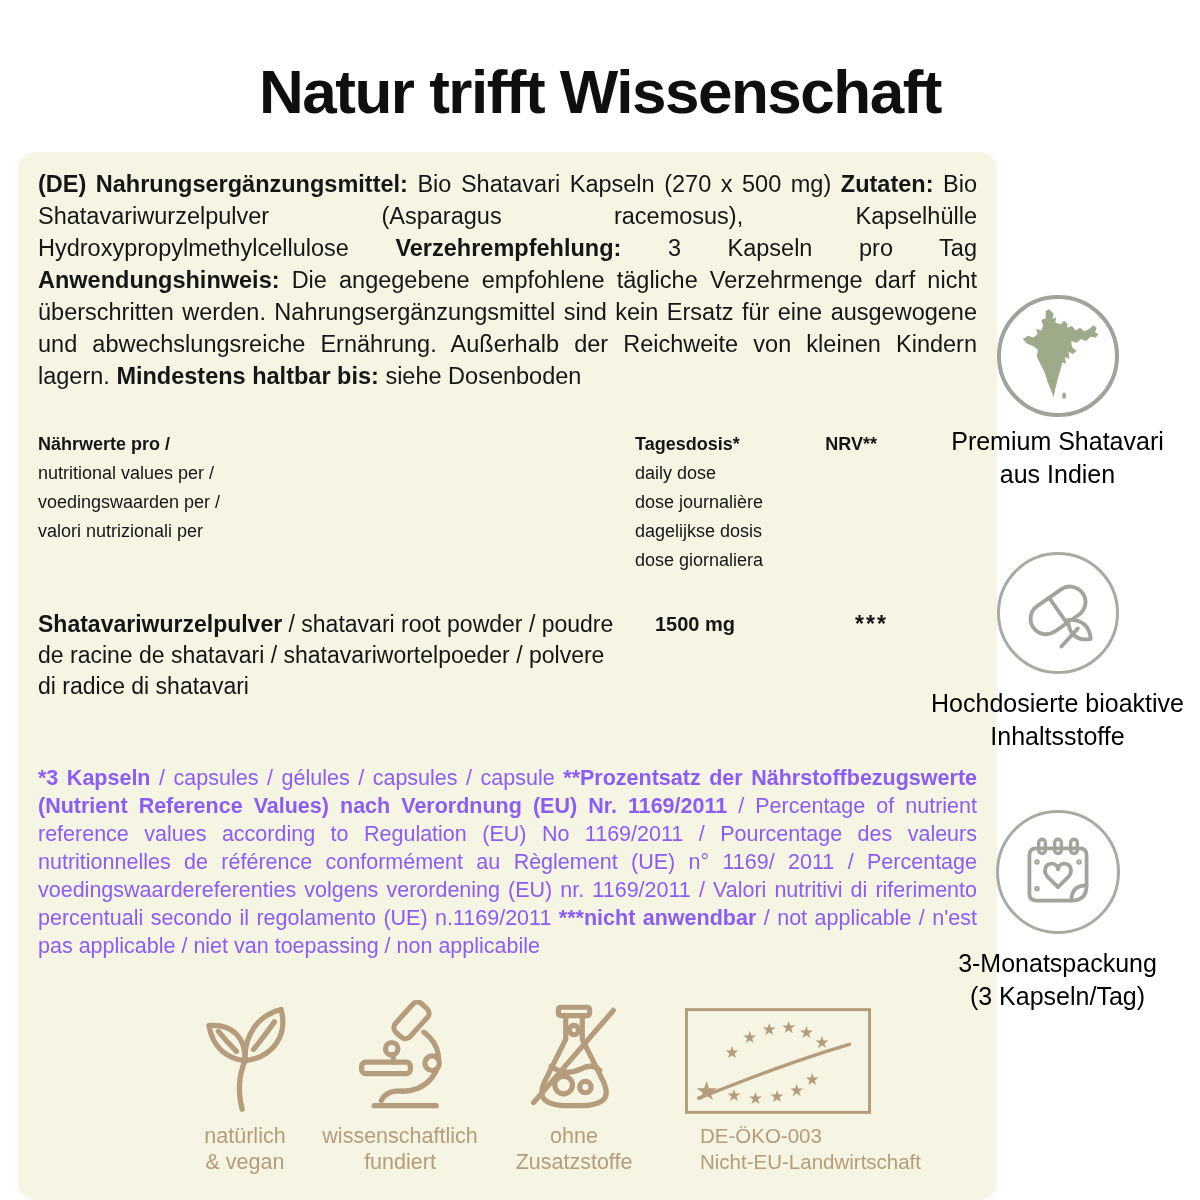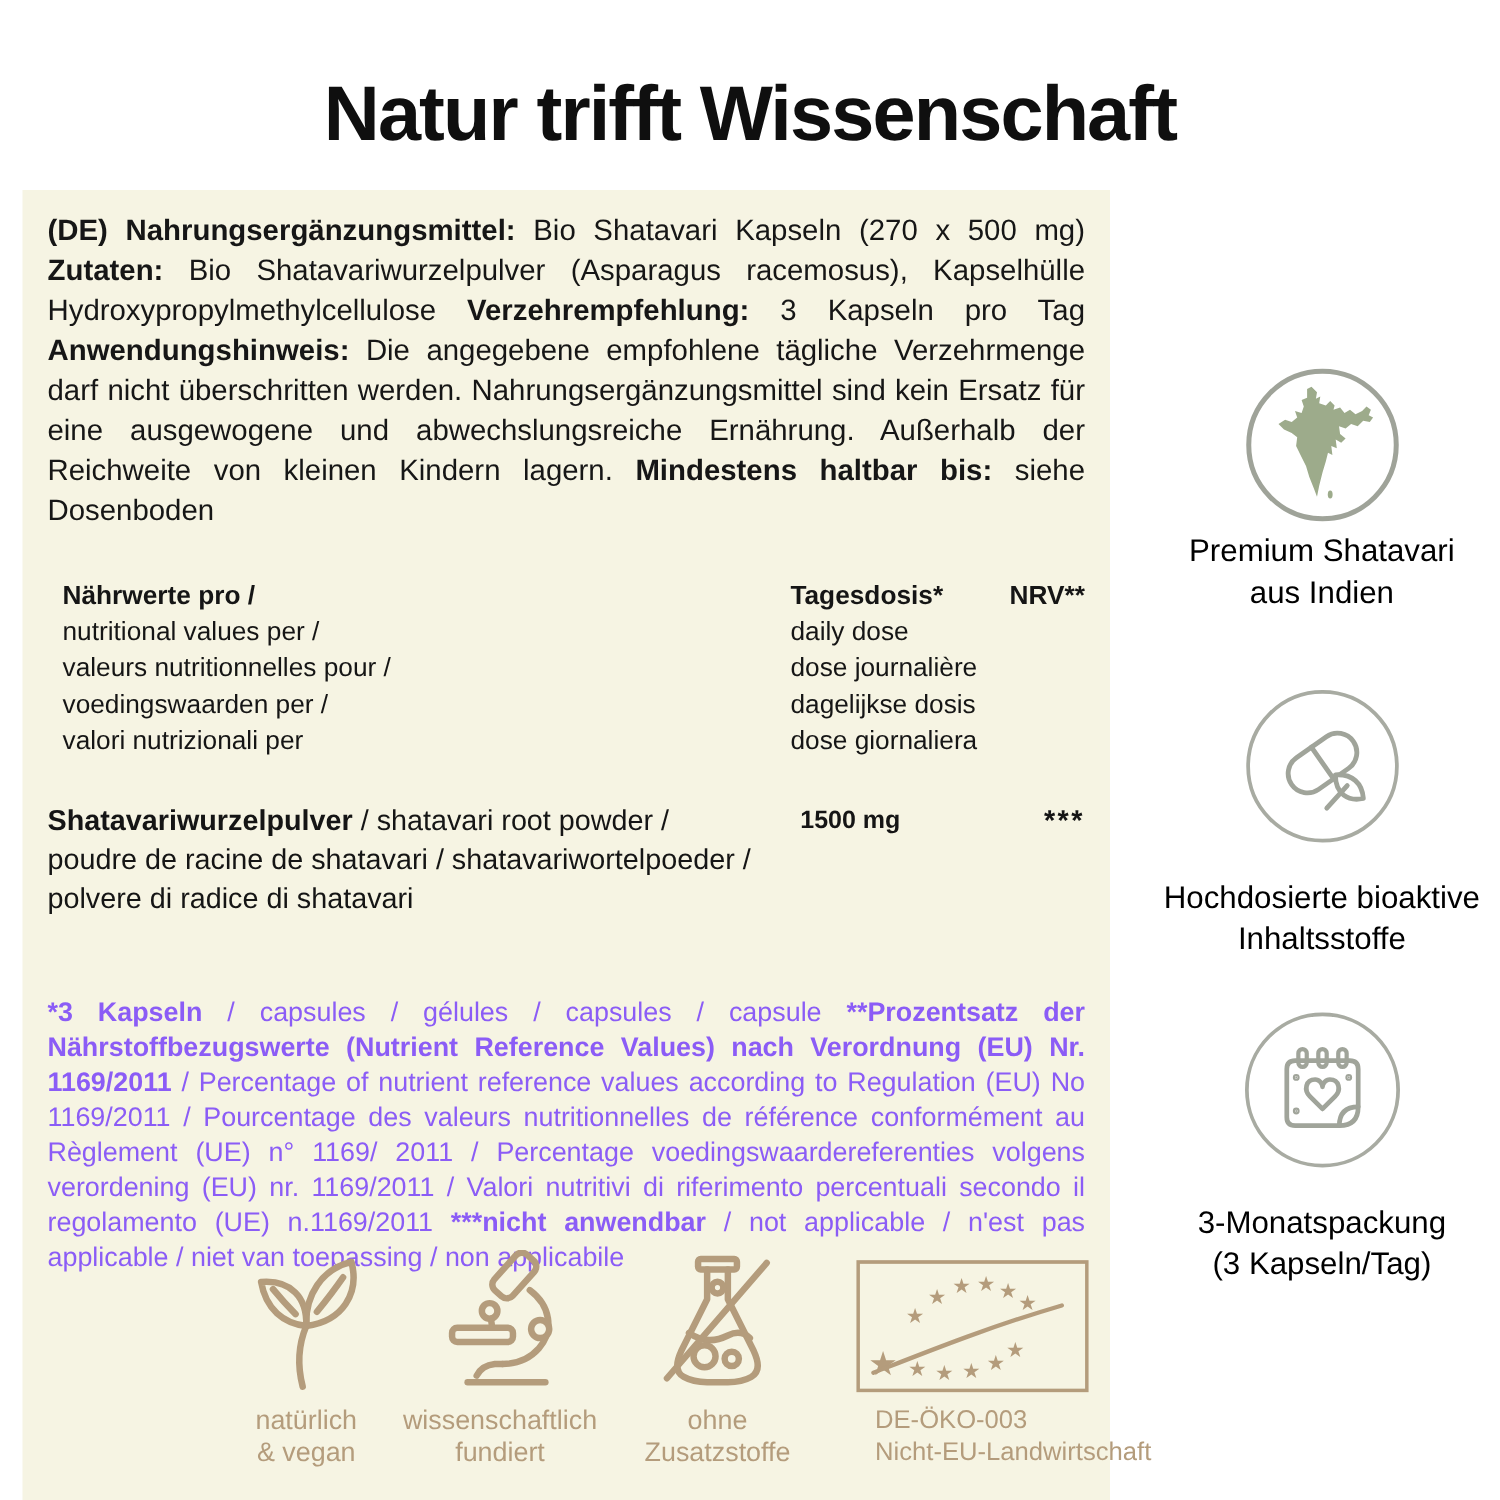--- a/index.html
+++ b/index.html
@@ -6,29 +6,30 @@
   html,body { margin:0; padding:0; }
   body {
     width:1200px; height:1200px; position:relative; overflow:hidden;
     background:#ffffff; font-family:"Liberation Sans", sans-serif; color:#151515;
   }
   .page-title {
     position:absolute; top:56px; left:0; width:1200px; text-align:center;
     font-size:62px; font-weight:bold; letter-spacing:-1.5px; color:#0f0f0f;
   }
   .label-box {
-    position:absolute; left:18px; top:152px; width:870px; height:1048px;
+    position:absolute; left:18px; top:152px; width:979px; height:1048px;
     background:#f6f4e3;
+    border-radius:18px;
   }
   .label-box b { font-weight:bold; }
   .info-paragraph {
     margin:16px 20px 0 20px; font-size:23.5px; line-height:32px;
     text-align:justify; color:#161616;
   }
-  .nutri-header { display:flex; margin:38px 20px 0 32px; font-size:21px; line-height:29px; }
+  .nutri-header { display:flex; margin:38px 20px 0 20px; font-size:18px; line-height:29px; }
   .nh-left  { width:560px; }
   .nh-right { width:242px; margin-left:37px; }
   .nh-bold  { font-weight:bold; }
   .nh-right-first { display:flex; justify-content:space-between; font-weight:bold; }
   .ingredient-row { display:flex; margin:34px 20px 0 20px; font-size:23px; line-height:31px; }
   .ing-name   { width:580px; }
   .ing-amount { width:237px; padding-left:37px; font-weight:bold; font-size:20px; }
   .ing-nrv    { font-weight:bold; letter-spacing:2px; }
   .footnote {
     margin:62px 20px 0 20px; font-size:21.5px; line-height:28px;
@@ -46,37 +47,36 @@
   .badge-eu .badge-caption { margin-left:15px; font-size:20.5px; }
   .feature { position:absolute; left:915px; width:285px; text-align:center; }
   .feature-circle {
     margin:0 auto; border-radius:50%; display:flex;
     align-items:center; justify-content:center; background:#ffffff;
   }
   .f1 { top:295px; } .f1 .feature-circle { width:122px; height:122px; border:4px solid #9fa399; }
   .f2 { top:552px; } .f2 .feature-circle { width:122px; height:122px; border:3px solid #a8aba2; }
   .f3 { top:810px; } .f3 .feature-circle { width:124px; height:124px; border:3.5px solid #a8aba2; }
   .feature-caption { margin-top:8px; font-size:25px; line-height:33px; color:#000000; }
-  .f2 .feature-caption, .f3 .feature-caption { margin-top:28px; }
+  .f2 .feature-caption, .f3 .feature-caption { margin-top:13px; }
   svg { display:block; }
 </style>
 </head>
 <body>
 
 <div class="page-title">Natur trifft Wissenschaft</div>
 
 <div class="label-box">
 
   <p class="info-paragraph"><b>(DE) Nahrungsergänzungsmittel:</b><span> Bio Shatavari Kapseln (270 x 500 mg) </span><b>Zutaten:</b><span> Bio Shatavariwurzelpulver (Asparagus racemosus), Kapselhülle Hydroxypropylmethylcellulose </span><b>Verzehrempfehlung:</b><span> 3 Kapseln pro Tag </span><b>Anwendungshinweis:</b><span> Die angegebene empfohlene tägliche Verzehrmenge darf nicht überschritten werden. Nahrungsergänzungsmittel sind kein Ersatz für eine ausgewogene und abwechslungsreiche Ernährung. Außerhalb der Reichweite von kleinen Kindern lagern. </span><b>Mindestens haltbar bis:</b><span> siehe Dosenboden</span></p>
 
   <div class="nutri-header">
     <div class="nh-left">
       <div class="nh-bold">Nährwerte pro /</div>
       <div>nutritional values per /</div>
-      <div>valeurs nutritionnelles pour /</div>
       <div>voedingswaarden per /</div>
       <div>valori nutrizionali per</div>
     </div>
     <div class="nh-right">
       <div class="nh-right-first">
         <span>Tagesdosis*</span>
         <span>NRV**</span>
       </div>
       <div>daily dose</div>
       <div>dose journalière</div>

